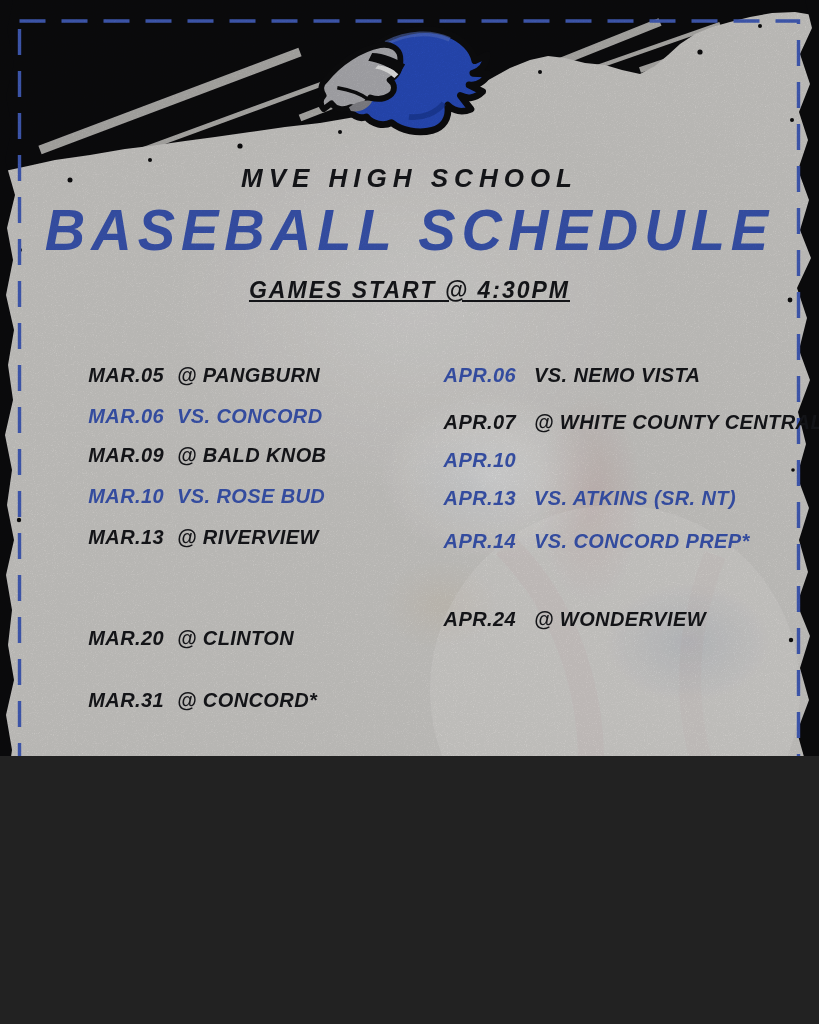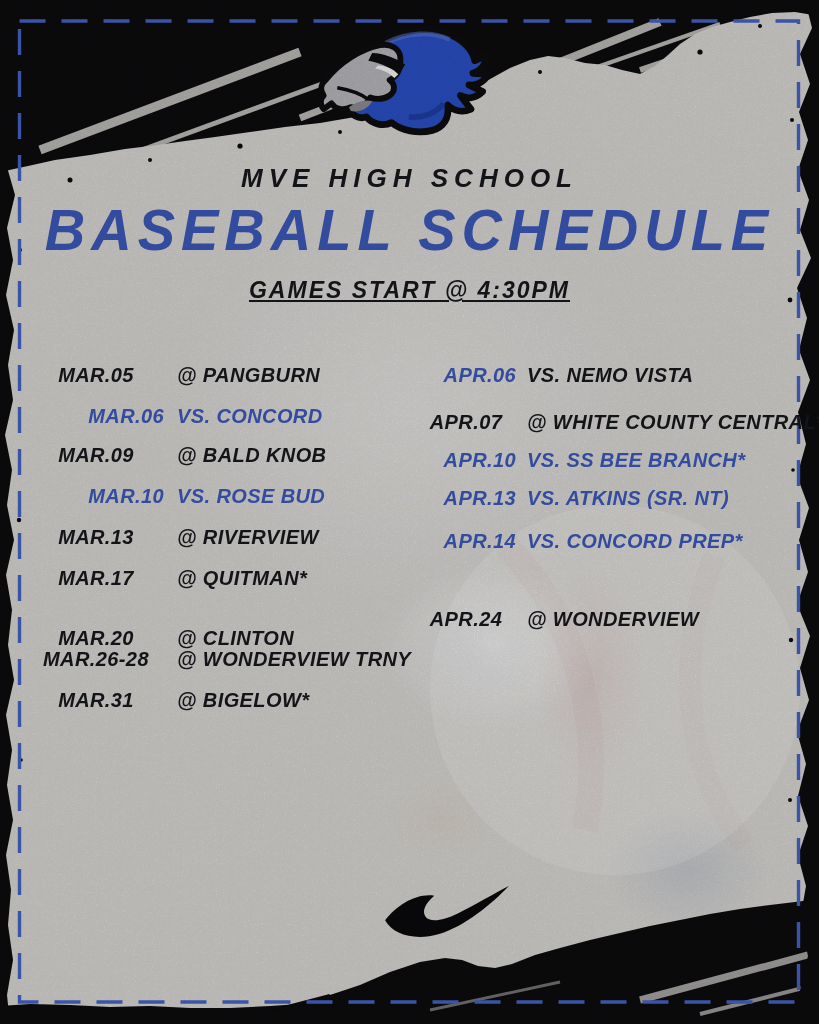--- a/index.html
+++ b/index.html
@@ -4,21 +4,21 @@
 <style>
   :root{
     --blue:#3c58b8;
     --black:#17181c;
     --bg:#d7d5d2;
     --border-blue:#4662c2;
   }
   *{margin:0;padding:0;box-sizing:border-box;}
   html,body{width:819px;height:1024px;overflow:hidden;background:#222;}
   .poster{
-    position:relative;width:819px;height:1024px;overflow:hidden;
+    position:relative;width:819px;height:756px;overflow:hidden;
     font-family:"Liberation Sans",sans-serif;
     background:
       radial-gradient(ellipse 160px 120px at 60% 63%, rgba(255,255,255,.55), transparent 70%),
       radial-gradient(ellipse 70px 140px at 72% 66%, rgba(196,120,118,.16), transparent 75%),
       radial-gradient(ellipse 110px 80px at 84% 85%, rgba(125,145,175,.22), transparent 75%),
       radial-gradient(ellipse 90px 70px at 58% 64%, rgba(120,140,165,.18), transparent 75%),
       radial-gradient(ellipse 80px 60px at 54% 80%, rgba(205,185,140,.15), transparent 75%),
       radial-gradient(ellipse 300px 240px at 50% 40%, rgba(255,255,255,.25), transparent 80%),
       var(--bg);
   }
@@ -32,23 +32,23 @@
   .school{top:163px;font-size:26px;letter-spacing:6px;color:var(--black);}
   .title{top:197px;font-size:56px;letter-spacing:6px;color:var(--blue);transform:scaleY(1.04);}
   .subtitle{top:277px;font-size:23px;letter-spacing:2px;color:var(--black);text-decoration:underline;}
   .col{position:absolute;top:0;bottom:0;z-index:10;}
   .col-march{left:28px;width:382px;}
   .col-april{left:416px;width:398px;}
   .row{position:absolute;left:0;width:100%;height:30px;display:flex;align-items:center;
        font-style:italic;font-weight:700;font-size:20px;letter-spacing:.4px;white-space:nowrap;}
   .date{text-align:right;flex:none;}
   .col-march .date{width:136px;margin-right:13px;}
-  .col-april .date{width:100px;margin-right:11px;}
+  .col-april .date{width:100px;margin-right:18px;}
   .c-blue{color:var(--blue);}
-  .c-black{color:var(--black);text-align:center;}
+  .c-black{color:var(--black);}
 </style>
 </head>
 <body>
 
 <div class="poster">
 
   <svg class="layer art" viewBox="0 0 819 1024" aria-hidden="true">
 
     <g opacity="0.5">
       <circle cx="615" cy="690" r="185" fill="#ffffff" opacity="0.35"></circle>
@@ -147,50 +147,41 @@
         <span class="opp c-black">@ BALD KNOB</span>
       </div>
     <div class="row" style="top:481px">
         <span class="date c-blue">MAR.10</span>
         <span class="opp c-blue">VS. ROSE BUD</span>
       </div>
     <div class="row" style="top:522px">
         <span class="date c-black">MAR.13</span>
         <span class="opp c-black">@ RIVERVIEW</span>
       </div>
-    <div class="row" style="top:563px">
-        <span class="date c-black">MAR.17</span>
-        <span class="opp c-black">@ QUITMAN*</span>
-      </div>
     <div class="row" style="top:623px">
         <span class="date c-black">MAR.20</span>
         <span class="opp c-black">@ CLINTON</span>
       </div>
-    <div class="row" style="top:644px">
-        <span class="date c-black">MAR.26-28</span>
-        <span class="opp c-black">@ WONDERVIEW TRNY</span>
-      </div>
     <div class="row" style="top:685px">
         <span class="date c-black">MAR.31</span>
-        <span class="opp c-black">@ BIGELOW*</span>
+        <span class="opp c-black">@ CONCORD*</span>
       </div>
   </div>
 
   <div class="col col-april">
     <div class="row" style="top:360px">
         <span class="date c-blue">APR.06</span>
         <span class="opp c-black">VS. NEMO VISTA</span>
       </div>
     <div class="row" style="top:407px">
         <span class="date c-black">APR.07</span>
         <span class="opp c-black">@ WHITE COUNTY CENTRAL*</span>
       </div>
     <div class="row" style="top:445px">
         <span class="date c-blue">APR.10</span>
-        <span class="opp c-blue">VS. SS BEE BRANCH*</span>
       </div>
     <div class="row" style="top:483px">
         <span class="date c-blue">APR.13</span>
         <span class="opp c-blue">VS. ATKINS (SR. NT)</span>
       </div>
     <div class="row" style="top:526px">
         <span class="date c-blue">APR.14</span>
         <span class="opp c-blue">VS. CONCORD PREP*</span>
       </div>
     <div class="row" style="top:604px">

